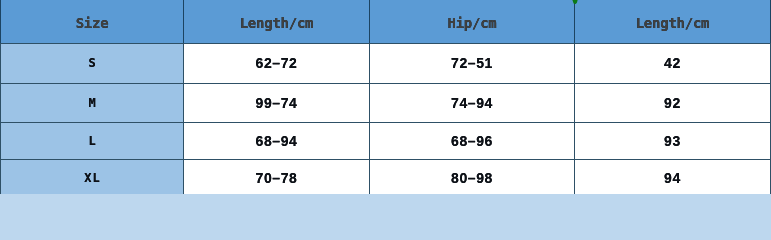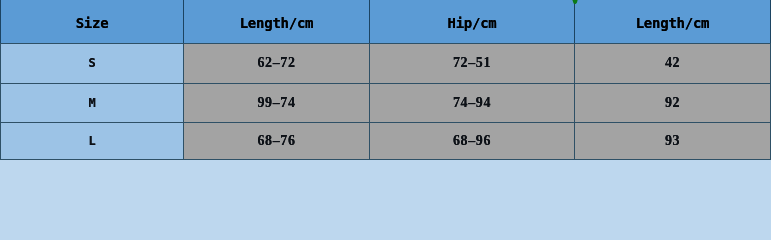--- a/index.html
+++ b/index.html
@@ -34,26 +34,26 @@
     border-right-color: #1c4462;
     border-bottom-color: #2e5066;
     border-top: none;
     padding-top: 3px;
     height: 43px;
     background: #5b9bd5;
     font-family: "DejaVu Sans Mono", monospace;
     font-weight: bold;
     font-size: 14px;
     letter-spacing: -0.25px;
-    color: #000000;
+    color: #404040;
     text-shadow: 0 0 0.6px #0b1620;
   }
   tr.data-row td {
-    background: #a3a3a3;
-    font-family: Liberation Serif, serif;
+    background: #ffffff;
+    font-family: Liberation Sans, sans-serif;
     font-weight: bold;
     font-size: 14px;
     letter-spacing: 0.6px;
     color: #0d1117;
     text-shadow: 0 0 0.5px #0d1117;
   }
   tr.data-row td.size-cell {
     background: #9cc3e6;
     font-family: "DejaVu Sans Mono", monospace;
     font-size: 12px;
@@ -102,22 +102,28 @@
       <td>42</td>
     </tr>
     <tr class="data-row r2">
       <td class="size-cell">M</td>
       <td>99–74</td>
       <td>74–94</td>
       <td>92</td>
     </tr>
     <tr class="data-row r3">
       <td class="size-cell">L</td>
-      <td>68–76</td>
+      <td>68–94</td>
       <td>68–96</td>
       <td>93</td>
+    </tr>
+    <tr class="data-row r4">
+      <td class="size-cell">XL</td>
+      <td>70–78</td>
+      <td>80–98</td>
+      <td>94</td>
     </tr>
   </tbody>
     </table>
   <svg class="green-marker" viewBox="0 0 6 4">
     <path d="M0.4 0 L5.6 0 L5.0 2.6 L3.8 4.0 L1.6 3.4 Z" fill="#0c7a16"></path>
   </svg>
 </div>
 
 </body></html>

